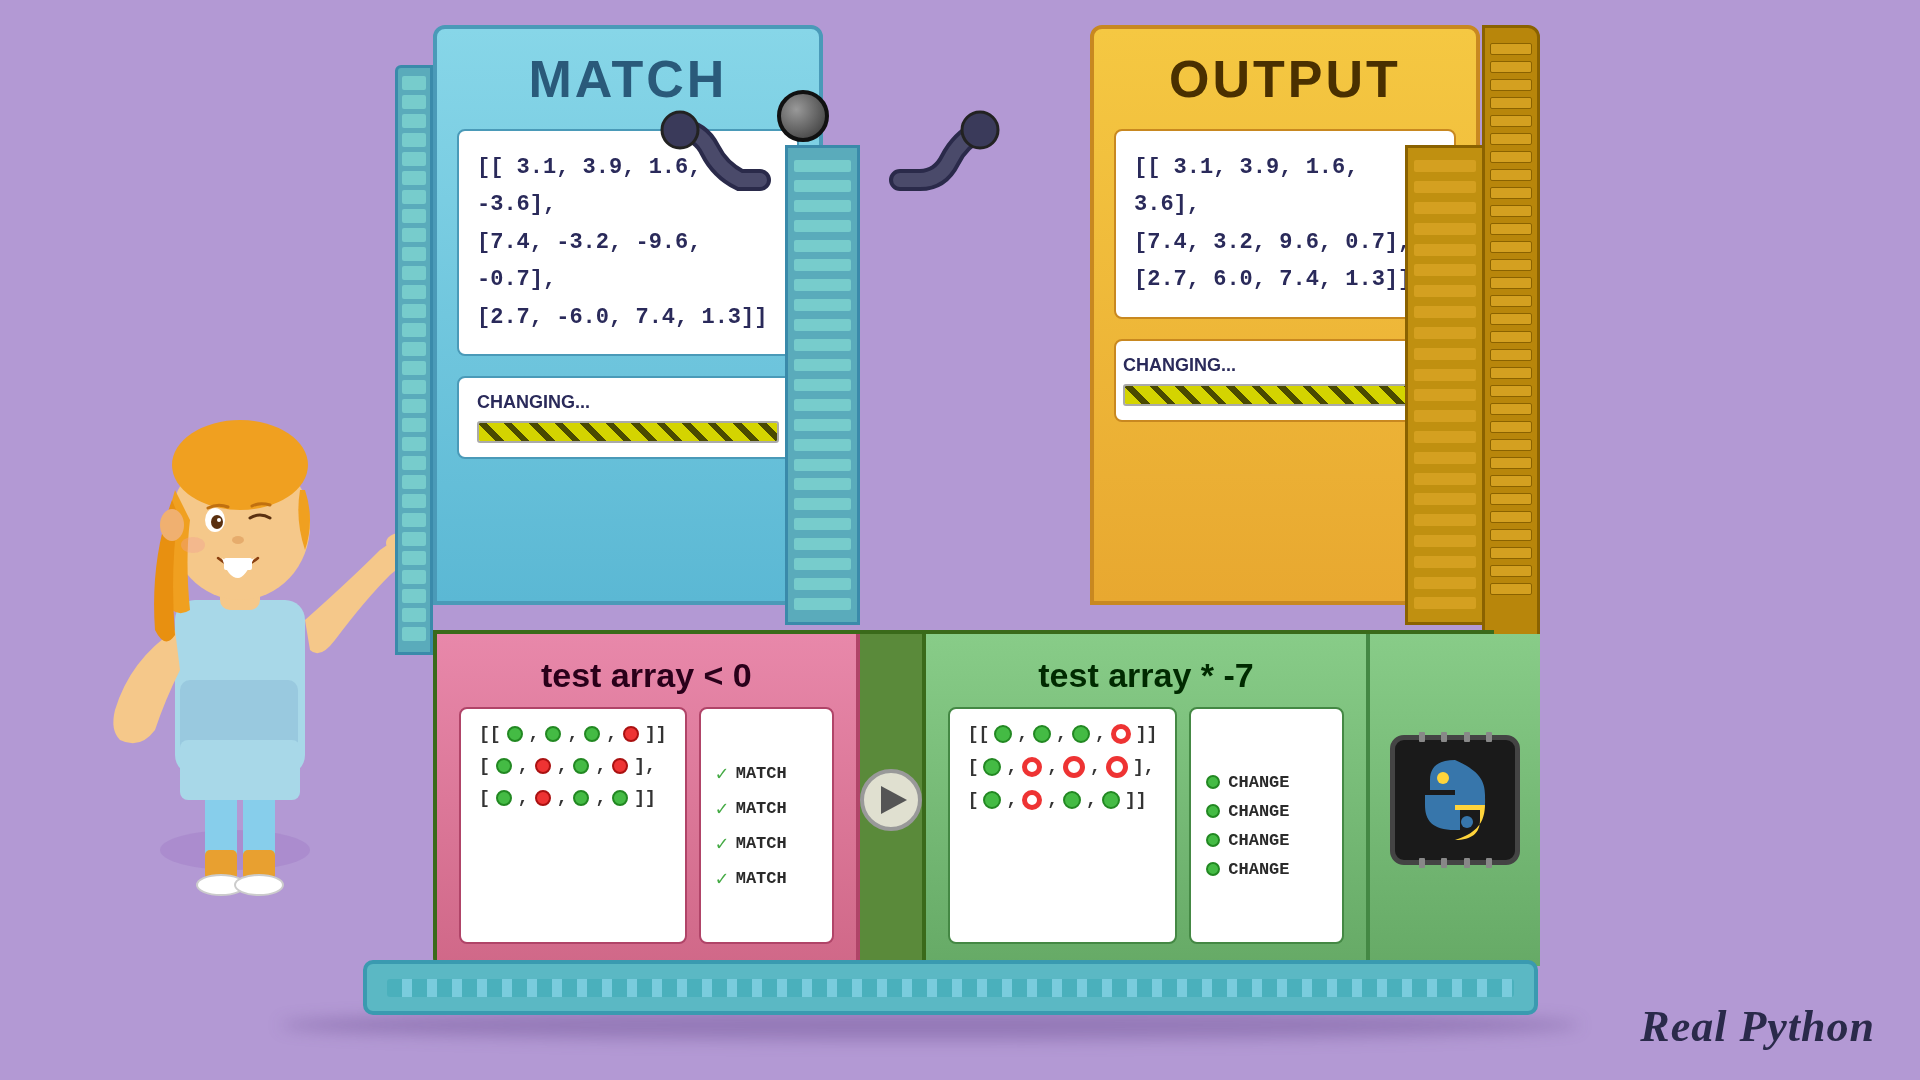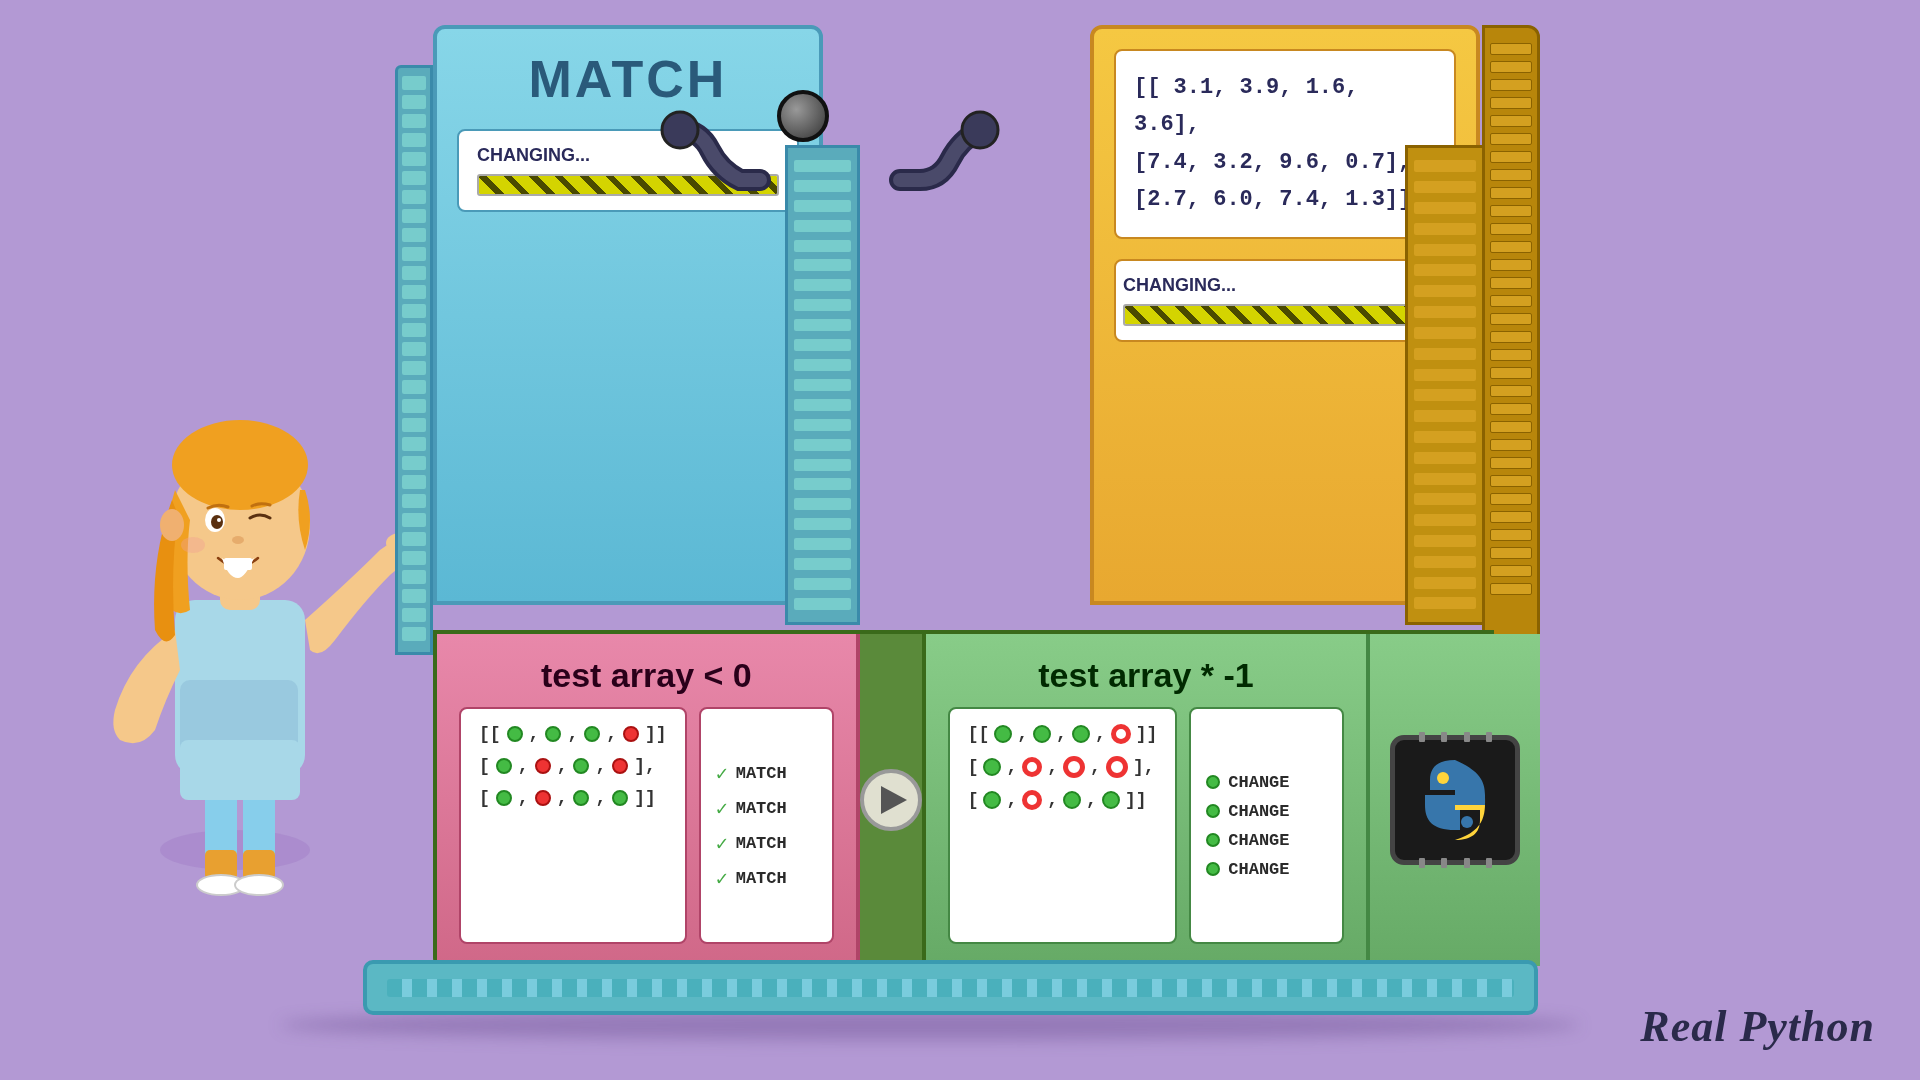--- a/index.html
+++ b/index.html
@@ -232,20 +232,27 @@
       <div style="width:100%;height:14px;background:#7cc;border-radius:2px;"></div>
       <div style="width:100%;height:14px;background:#7cc;border-radius:2px;"></div>
       <div style="width:100%;height:14px;background:#7cc;border-radius:2px;"></div>
       <div style="width:100%;height:14px;background:#7cc;border-radius:2px;"></div>
       <div style="width:100%;height:14px;background:#7cc;border-radius:2px;"></div>
       <div style="width:100%;height:14px;background:#7cc;border-radius:2px;"></div>
     </div>
 
     <div class="array-panel" style="left:38px; position:absolute;">
       <div class="array-panel-title">MATCH</div>
+      <div class="array-content-box">
+        <div class="array-code">
+          [[ 3.1, 3.9, 1.6, -3.6],<br>
+          [7.4, -3.2, -9.6, -0.7],<br>
+          [2.7, -6.0, 7.4, 1.3]]
+        </div>
+      </div>
       <div class="matching-box">
         <div class="matching-label">CHANGING...</div>
         <div class="progress-bar-container">
           <div class="progress-bar-stripes"></div>
         </div>
       </div>
     </div>
 
     <div style="position:absolute; left:382px; top:65px; width:52px; height:52px; background:radial-gradient(circle at 35% 35%, #999, #333); border-radius:50%; border:4px solid #111; z-index:10;"></div>
 
@@ -270,20 +277,21 @@
       <div style="width:100%;height:12px;background:#7cc;border-radius:2px;"></div>
       <div style="width:100%;height:12px;background:#7cc;border-radius:2px;"></div>
       <div style="width:100%;height:12px;background:#7cc;border-radius:2px;"></div>
       <div style="width:100%;height:12px;background:#7cc;border-radius:2px;"></div>
       <div style="width:100%;height:12px;background:#7cc;border-radius:2px;"></div>
       <div style="width:100%;height:12px;background:#7cc;border-radius:2px;"></div>
     </div>
 
 
     <div class="output-panel" style="left:695px; position:absolute;">
+      <div class="output-panel-title">OUTPUT</div>
       <div class="output-content-box">
         <div class="array-code">
           [[ 3.1, 3.9, 1.6, 3.6],<br>
           [7.4, 3.2, 9.6, 0.7],<br>
           [2.7, 6.0, 7.4, 1.3]]
         </div>
       </div>
       <div class="changing-box">
         <div class="matching-label">CHANGING...</div>
         <div class="progress-bar-container">
@@ -421,21 +429,21 @@
       </div>
     </div>
 
     <div style="width:88px;background:#5a8a3a;display:flex;align-items:center;justify-content:center;border-right:4px solid #3a6a1a;">
       <div style="width:62px;height:62px;background:#e0e0d0;border-radius:50%;border:4px solid #999;display:flex;align-items:center;justify-content:center;cursor:pointer;">
         <div style="width:0;height:0;border-style:solid;border-width:14px 0 14px 26px;border-color:transparent transparent transparent #555;margin-left:6px;"></div>
       </div>
     </div>
 
     <div style="flex:1;background:linear-gradient(180deg,#88cc88,#66aa66);border-right:4px solid #448844;padding:22px;display:flex;flex-direction:column;gap:12px;">
-      <div style="font-size:34px;font-weight:900;color:#002a00;font-family:'Arial Black',sans-serif;text-align:center;">test array * -1</div>
+      <div style="font-size:34px;font-weight:900;color:#002a00;font-family:'Arial Black',sans-serif;text-align:center;">test array * -7</div>
       <div style="display:flex;gap:12px;flex:1;">
 
         <div style="background:white;border-radius:8px;padding:15px 18px;flex:1;border:2px solid #448844;">
 
           <div style="display:flex;align-items:center;gap:5px;margin-bottom:12px;font-size:18px;font-weight:bold;color:#333;">
             <span>[[ </span>
             <span style="width:18px;height:18px;border-radius:50%;background:#44bb44;border:2px solid #228822;display:inline-block;"></span>,
             <span style="width:18px;height:18px;border-radius:50%;background:#44bb44;border:2px solid #228822;display:inline-block;"></span>,
             <span style="width:18px;height:18px;border-radius:50%;background:#44bb44;border:2px solid #228822;display:inline-block;"></span>,
             <span style="width:20px;height:20px;border-radius:50%;background:transparent;border:5px solid #ee3333;display:inline-block;"></span>

